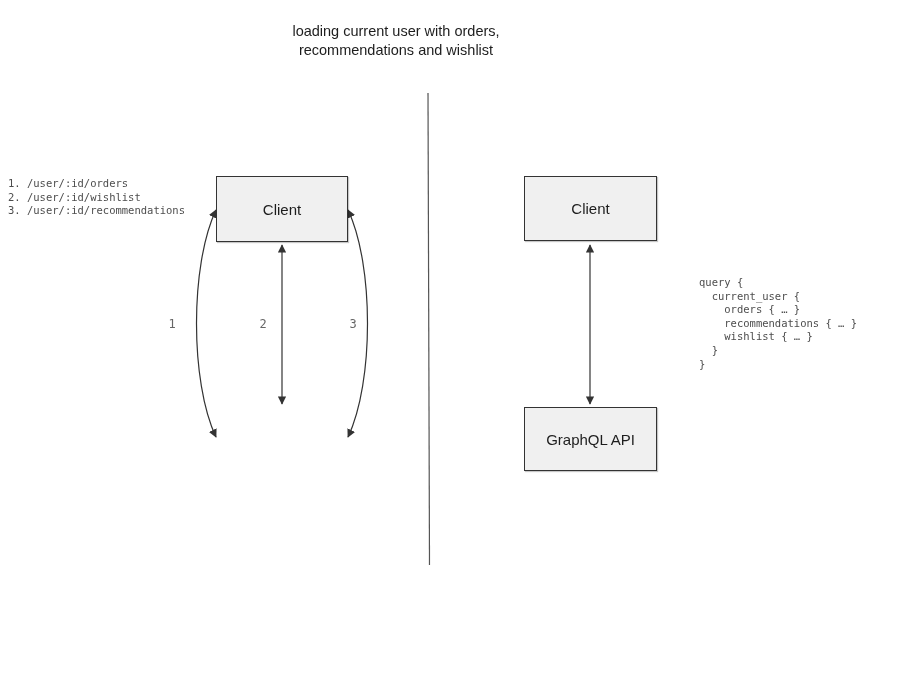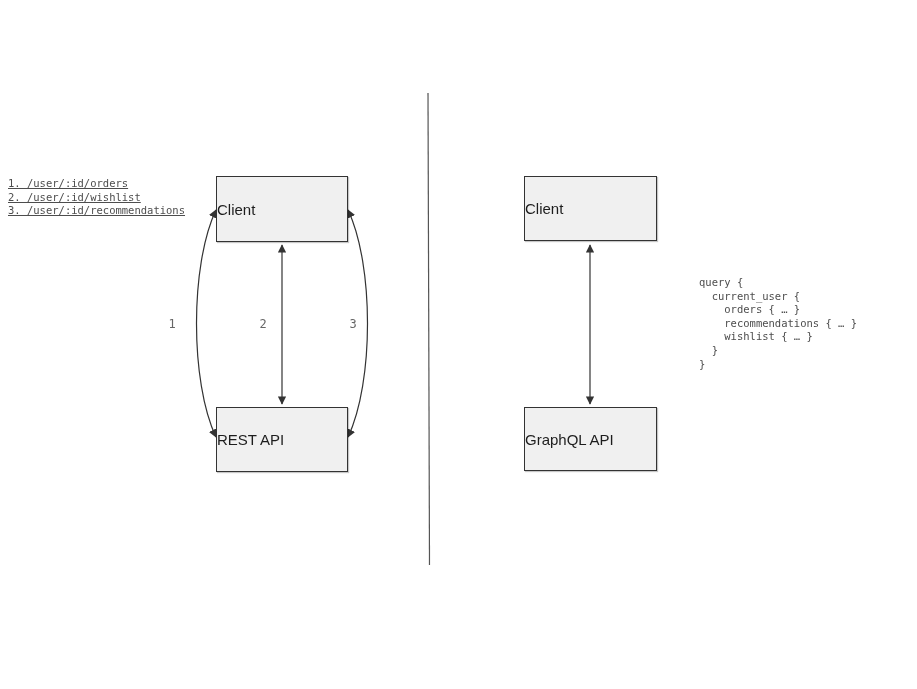--- a/index.html
+++ b/index.html
@@ -27,54 +27,56 @@
     top: 0; left: 0;
     width: 917px; height: 689px;
   }
   .node-box {
     position: absolute;
     background: #f0f0f0;
     border: 1px solid #333333;
     box-shadow: 1px 1px 1px rgba(0,0,0,0.22);
     display: flex;
     align-items: center;
+    justify-content: center;
     font-size: 15px;
     color: #1d1d1d;
   }
   .box-client-rest   { left: 216px; top: 176px; width: 132px; height: 66px; }
   .box-rest-api      { left: 216px; top: 407px; width: 132px; height: 65px; }
   .box-client-gql    { left: 524px; top: 176px; width: 133px; height: 65px; }
   .box-graphql-api   { left: 524px; top: 407px; width: 133px; height: 64px; }
   pre.code {
     position: absolute;
     font-family: "DejaVu Sans Mono", "Liberation Mono", monospace;
     font-size: 10.5px;
     line-height: 13.6px;
     color: #4d4d4d;
     white-space: pre;
   }
-  .endpoint-list { left: 8px;  top: 177px; text-decoration: underline; }
+  .endpoint-list { left: 8px;  top: 177px; }
   .query-block   { left: 667px; top: 276px; margin-left: 32px; }
   .arrow-num {
     position: absolute;
     width: 16px;
     text-align: center;
     font-family: "DejaVu Sans Mono", "Liberation Mono", monospace;
     font-size: 12px;
     color: #666666;
   }
   .num-1 { left: 164px; top: 317px; }
   .num-2 { left: 255px; top: 317px; }
   .num-3 { left: 345px; top: 317px; }
 </style>
 </head>
 <body>
 
 <div class="canvas">
 
+  <div class="title">loading current user with orders, recommendations and wishlist</div>
 
   <svg class="svg-layer" viewBox="0 0 917 689" xmlns="http://www.w3.org/2000/svg">
     <defs>
       <marker id="arrowhead" viewBox="0 0 10 10" refX="9" refY="5" markerWidth="7" markerHeight="7" orient="auto-start-reverse">
         <path d="M0,0 L10,5 L0,10 z" fill="#333333"></path>
       </marker>
     </defs>
 
     <line x1="428" y1="93" x2="429.5" y2="565" stroke="#555555" stroke-width="1.2"></line>
 
@@ -85,23 +87,20 @@
     <line x1="590" y1="245" x2="590" y2="404" stroke="#333333" stroke-width="1.2" marker-start="url(#arrowhead)" marker-end="url(#arrowhead)"></line>
   </svg>
 
   <pre class="code endpoint-list">1. /user/:id/orders
 2. /user/:id/wishlist
 3. /user/:id/recommendations</pre>
 
   <div class="node-box box-client-rest">
     <span>Client</span>
   </div>
-  <div class="node-box box-rest-api">
-    <span>REST API</span>
-  </div>
 
   <div class="arrow-num num-1">1</div>
   <div class="arrow-num num-2">2</div>
   <div class="arrow-num num-3">3</div>
 
   <div class="node-box box-client-gql">
     <span>Client</span>
   </div>
   <div class="node-box box-graphql-api">
     <span>GraphQL API</span>

